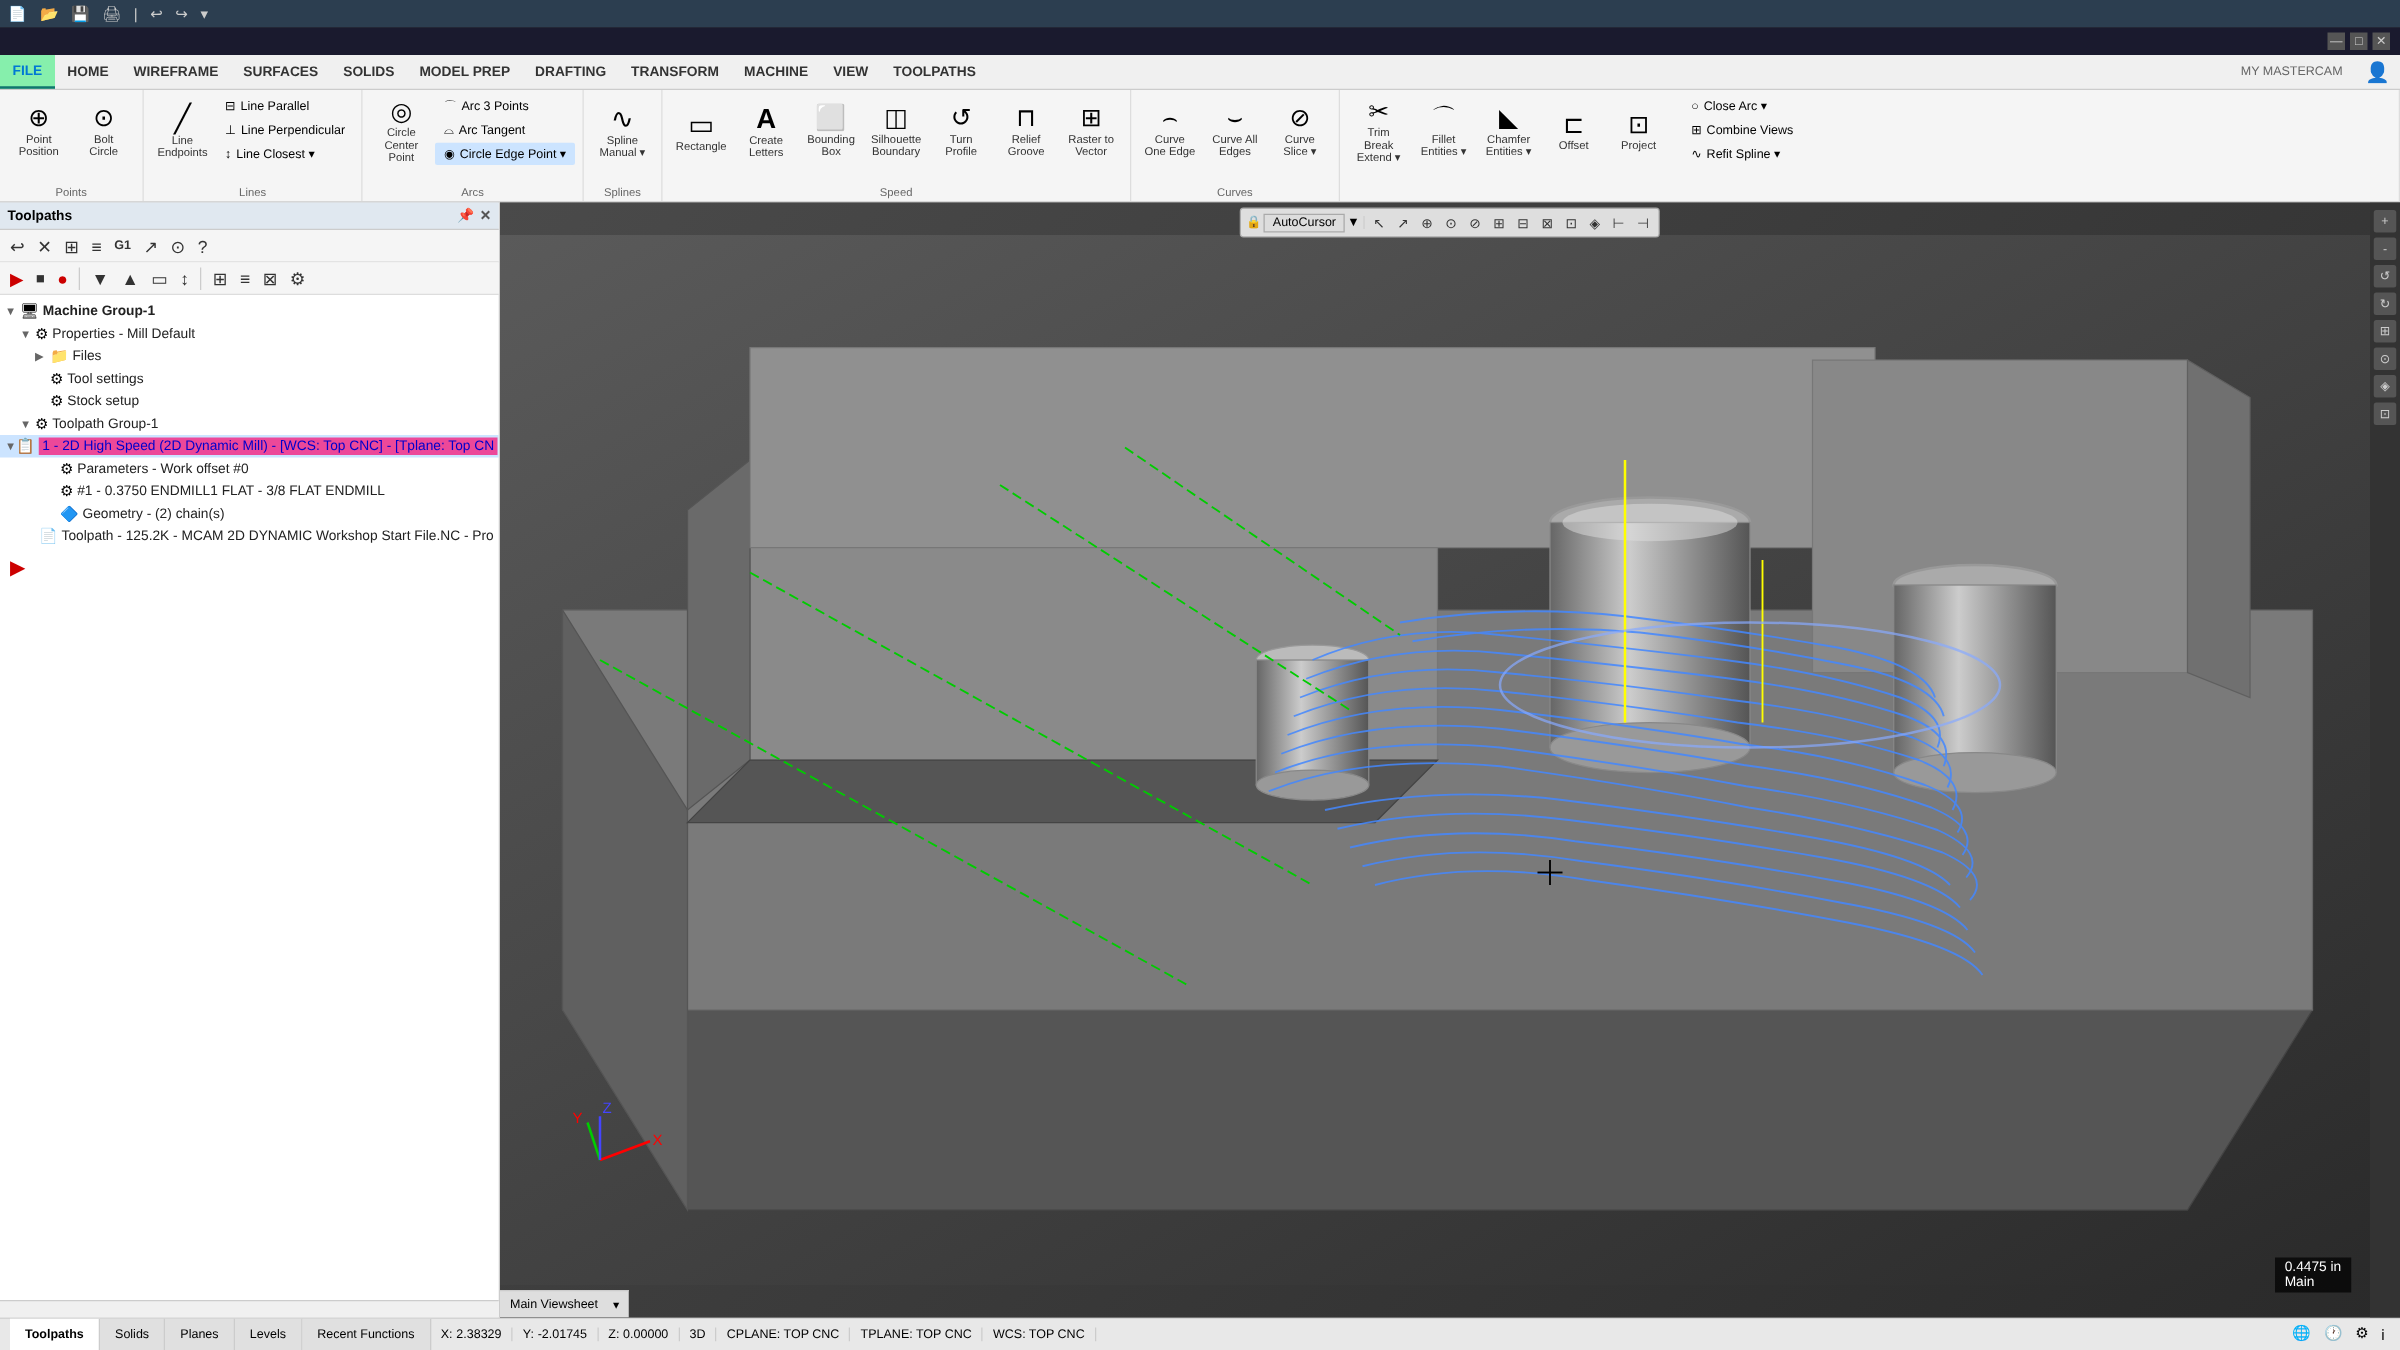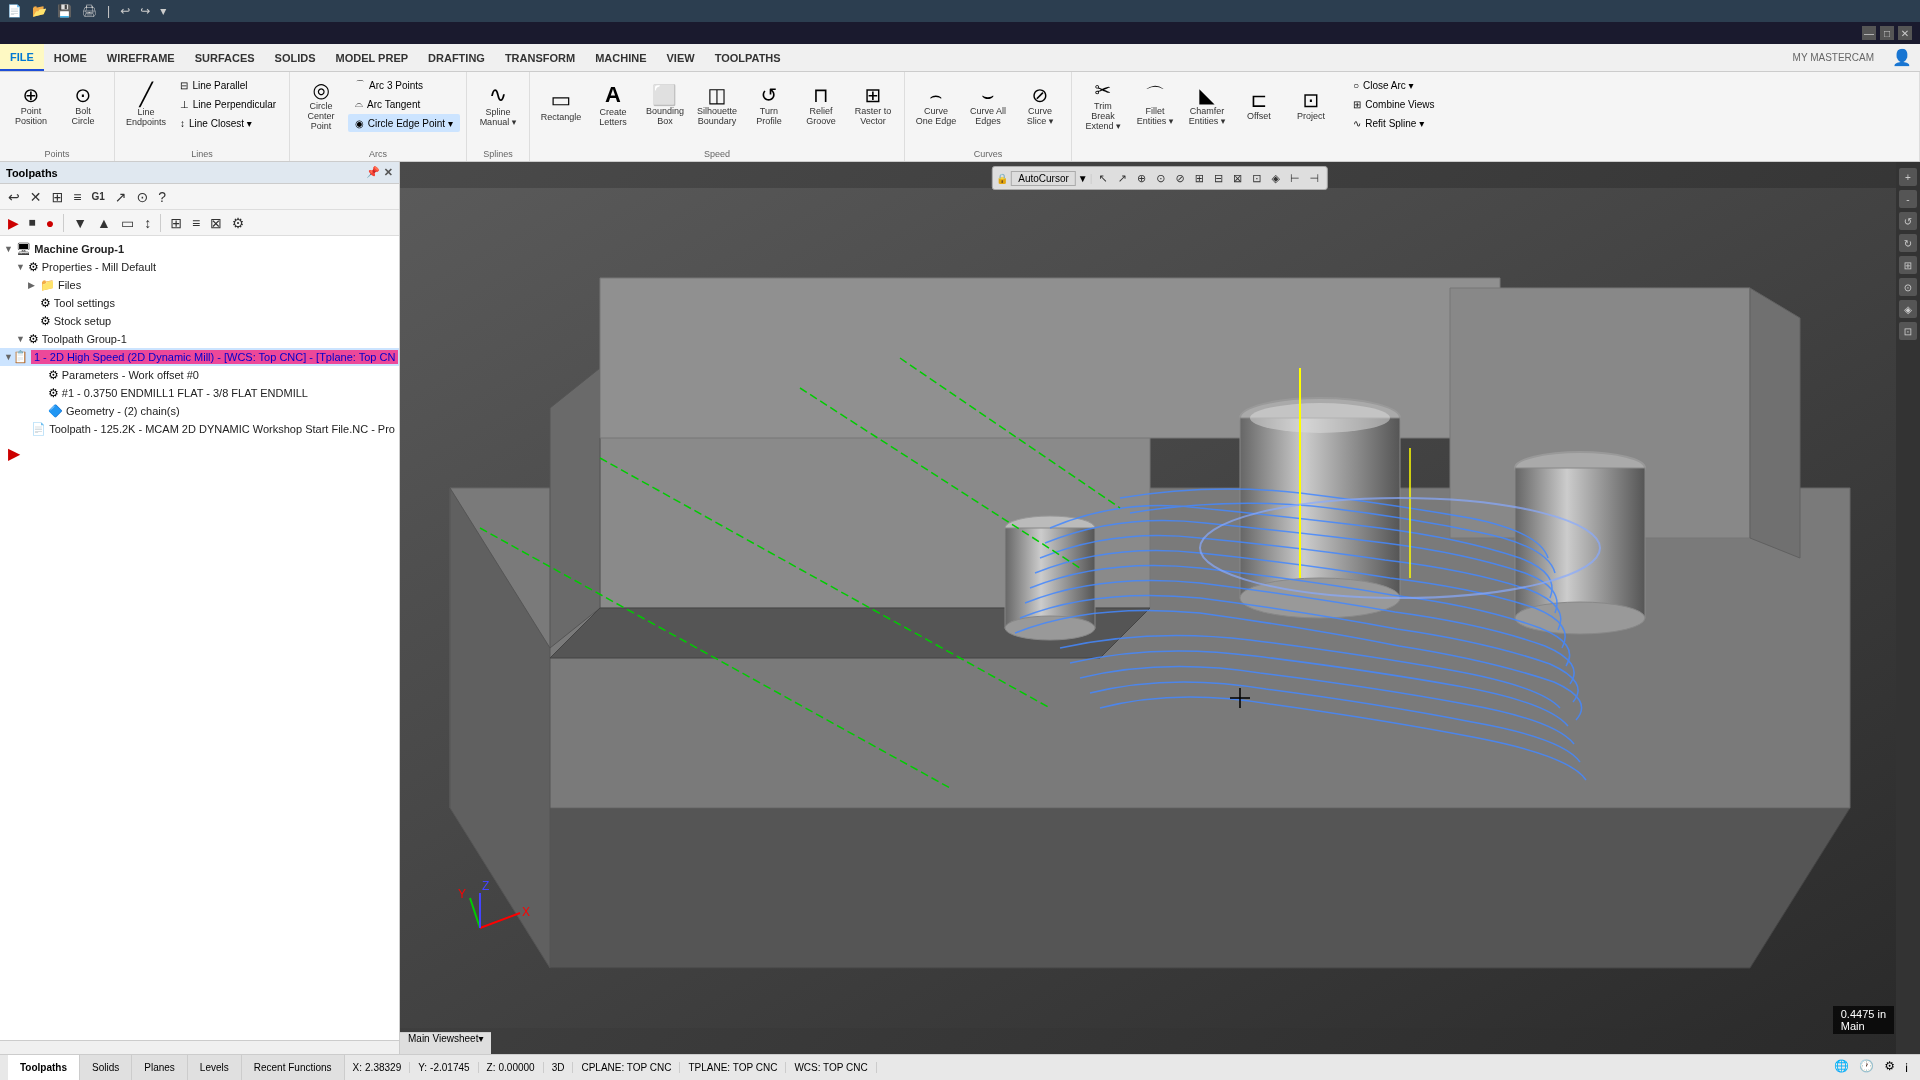--- a/index.html
+++ b/index.html
@@ -33,21 +33,21 @@
     .menu-item {
       padding: 4px 10px;
       cursor: pointer;
       font-size: 11px;
       font-weight: 600;
       color: #333;
       height: 100%;
       display: flex;
       align-items: center;
     }
-    .menu-item.active { background: #fef9c3; border-bottom: 2px solid #1d4ed8; color: #0078d4; }
+    .menu-item.active { background: #86efac; border-bottom: 2px solid #0f766e; color: #0078d4; }
     .menu-mastercam { margin-left: auto; padding: 4px 10px; color: #666; font-size: 10px; }
 
     
     #ribbon {
       height: 90px;
       background: #f5f5f5;
       border-bottom: 1px solid #ccc;
       display: flex;
       align-items: stretch;
       overflow: hidden;
@@ -227,21 +227,21 @@
       align-items: center;
       padding: 4px 0;
       gap: 3px;
     }
     .rmp-btn { width: 18px; height: 18px; background: #555; border-radius: 2px; cursor: pointer; display: flex; align-items: center; justify-content: center; color: #ccc; font-size: 10px; }
 
     
     #dim-label {
       position: absolute;
       bottom: 20px;
-      right: 26px;
+      right: 39px;
       background: rgba(0,0,0,0.7);
       color: #fff;
       padding: 2px 8px;
       font-size: 11px;
     }
 
     
     #statusbar {
       height: 26px;
       background: #e8e8e8;
@@ -273,22 +273,23 @@
 
     
     #main-viewsheet {
       position: absolute;
       bottom: 0;
       left: 0;
       height: 22px;
       background: rgba(240,240,240,0.9);
       border-top: 1px solid #ccc;
       display: flex;
+      align-items: center;
       padding: 0 8px;
-      gap: 0;
+      gap: 12px;
       font-size: 10px;
     }
 
     
     .scene-canvas {
       width: 100%;
       height: 100%;
     }
 
     

